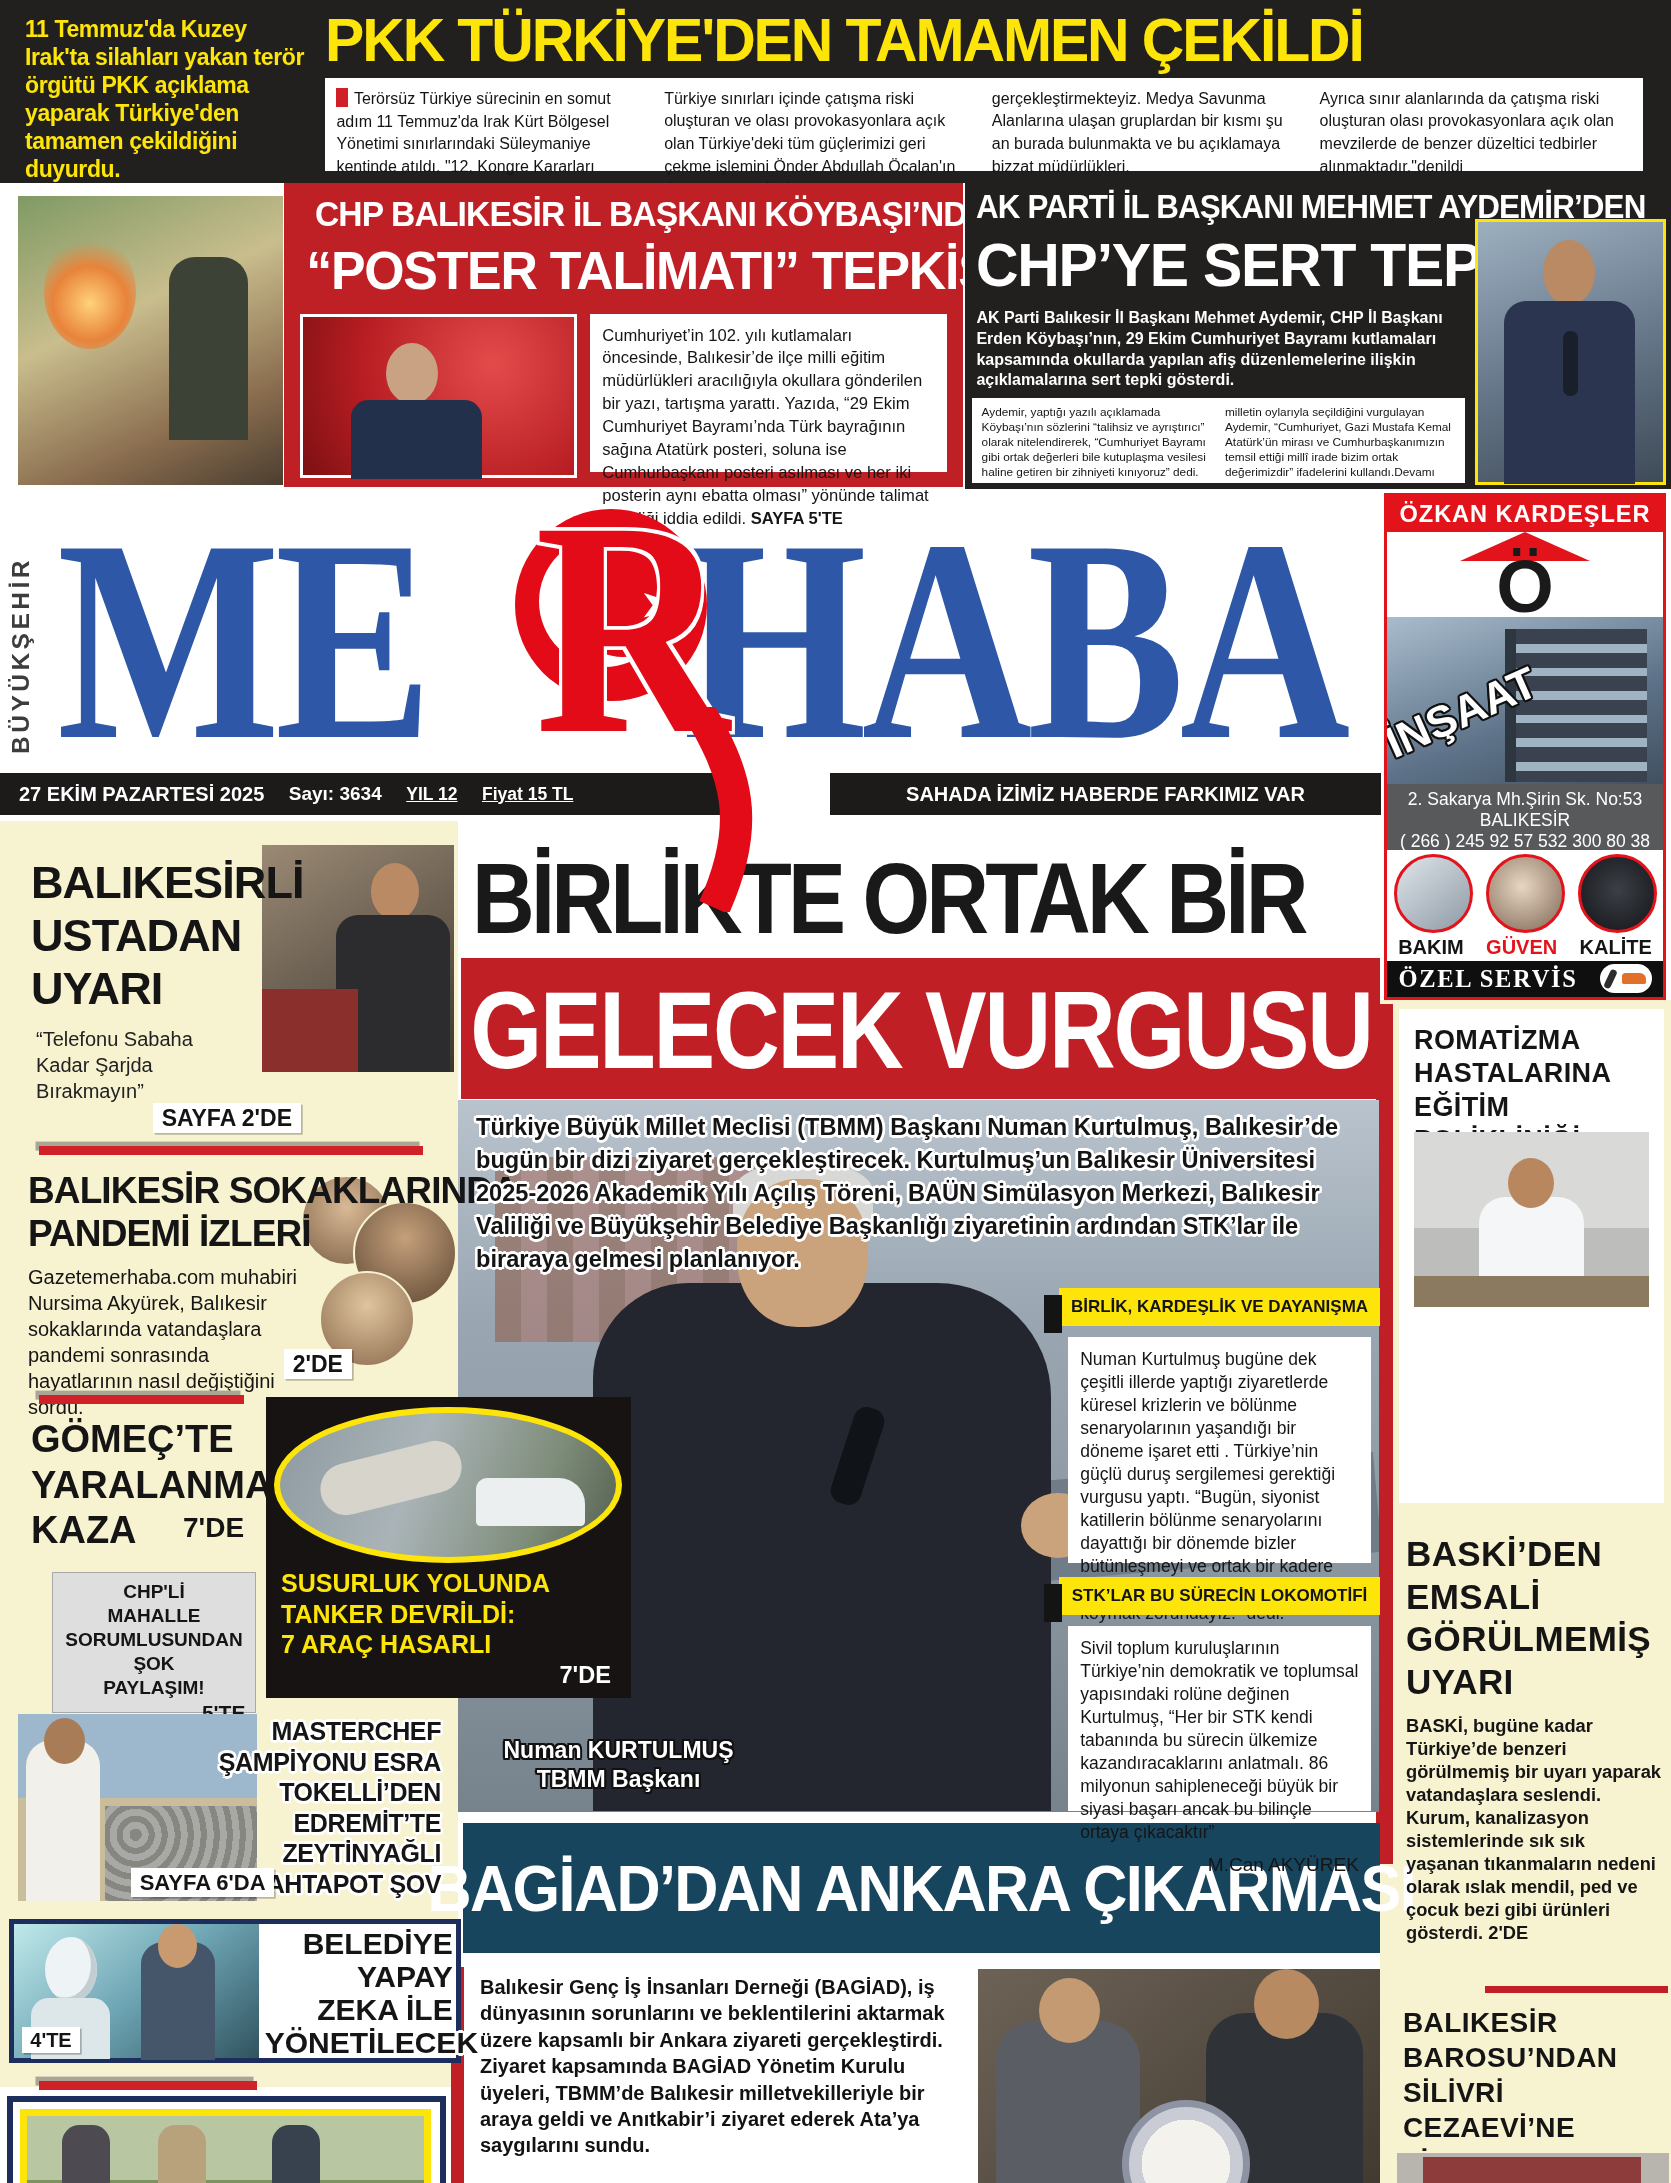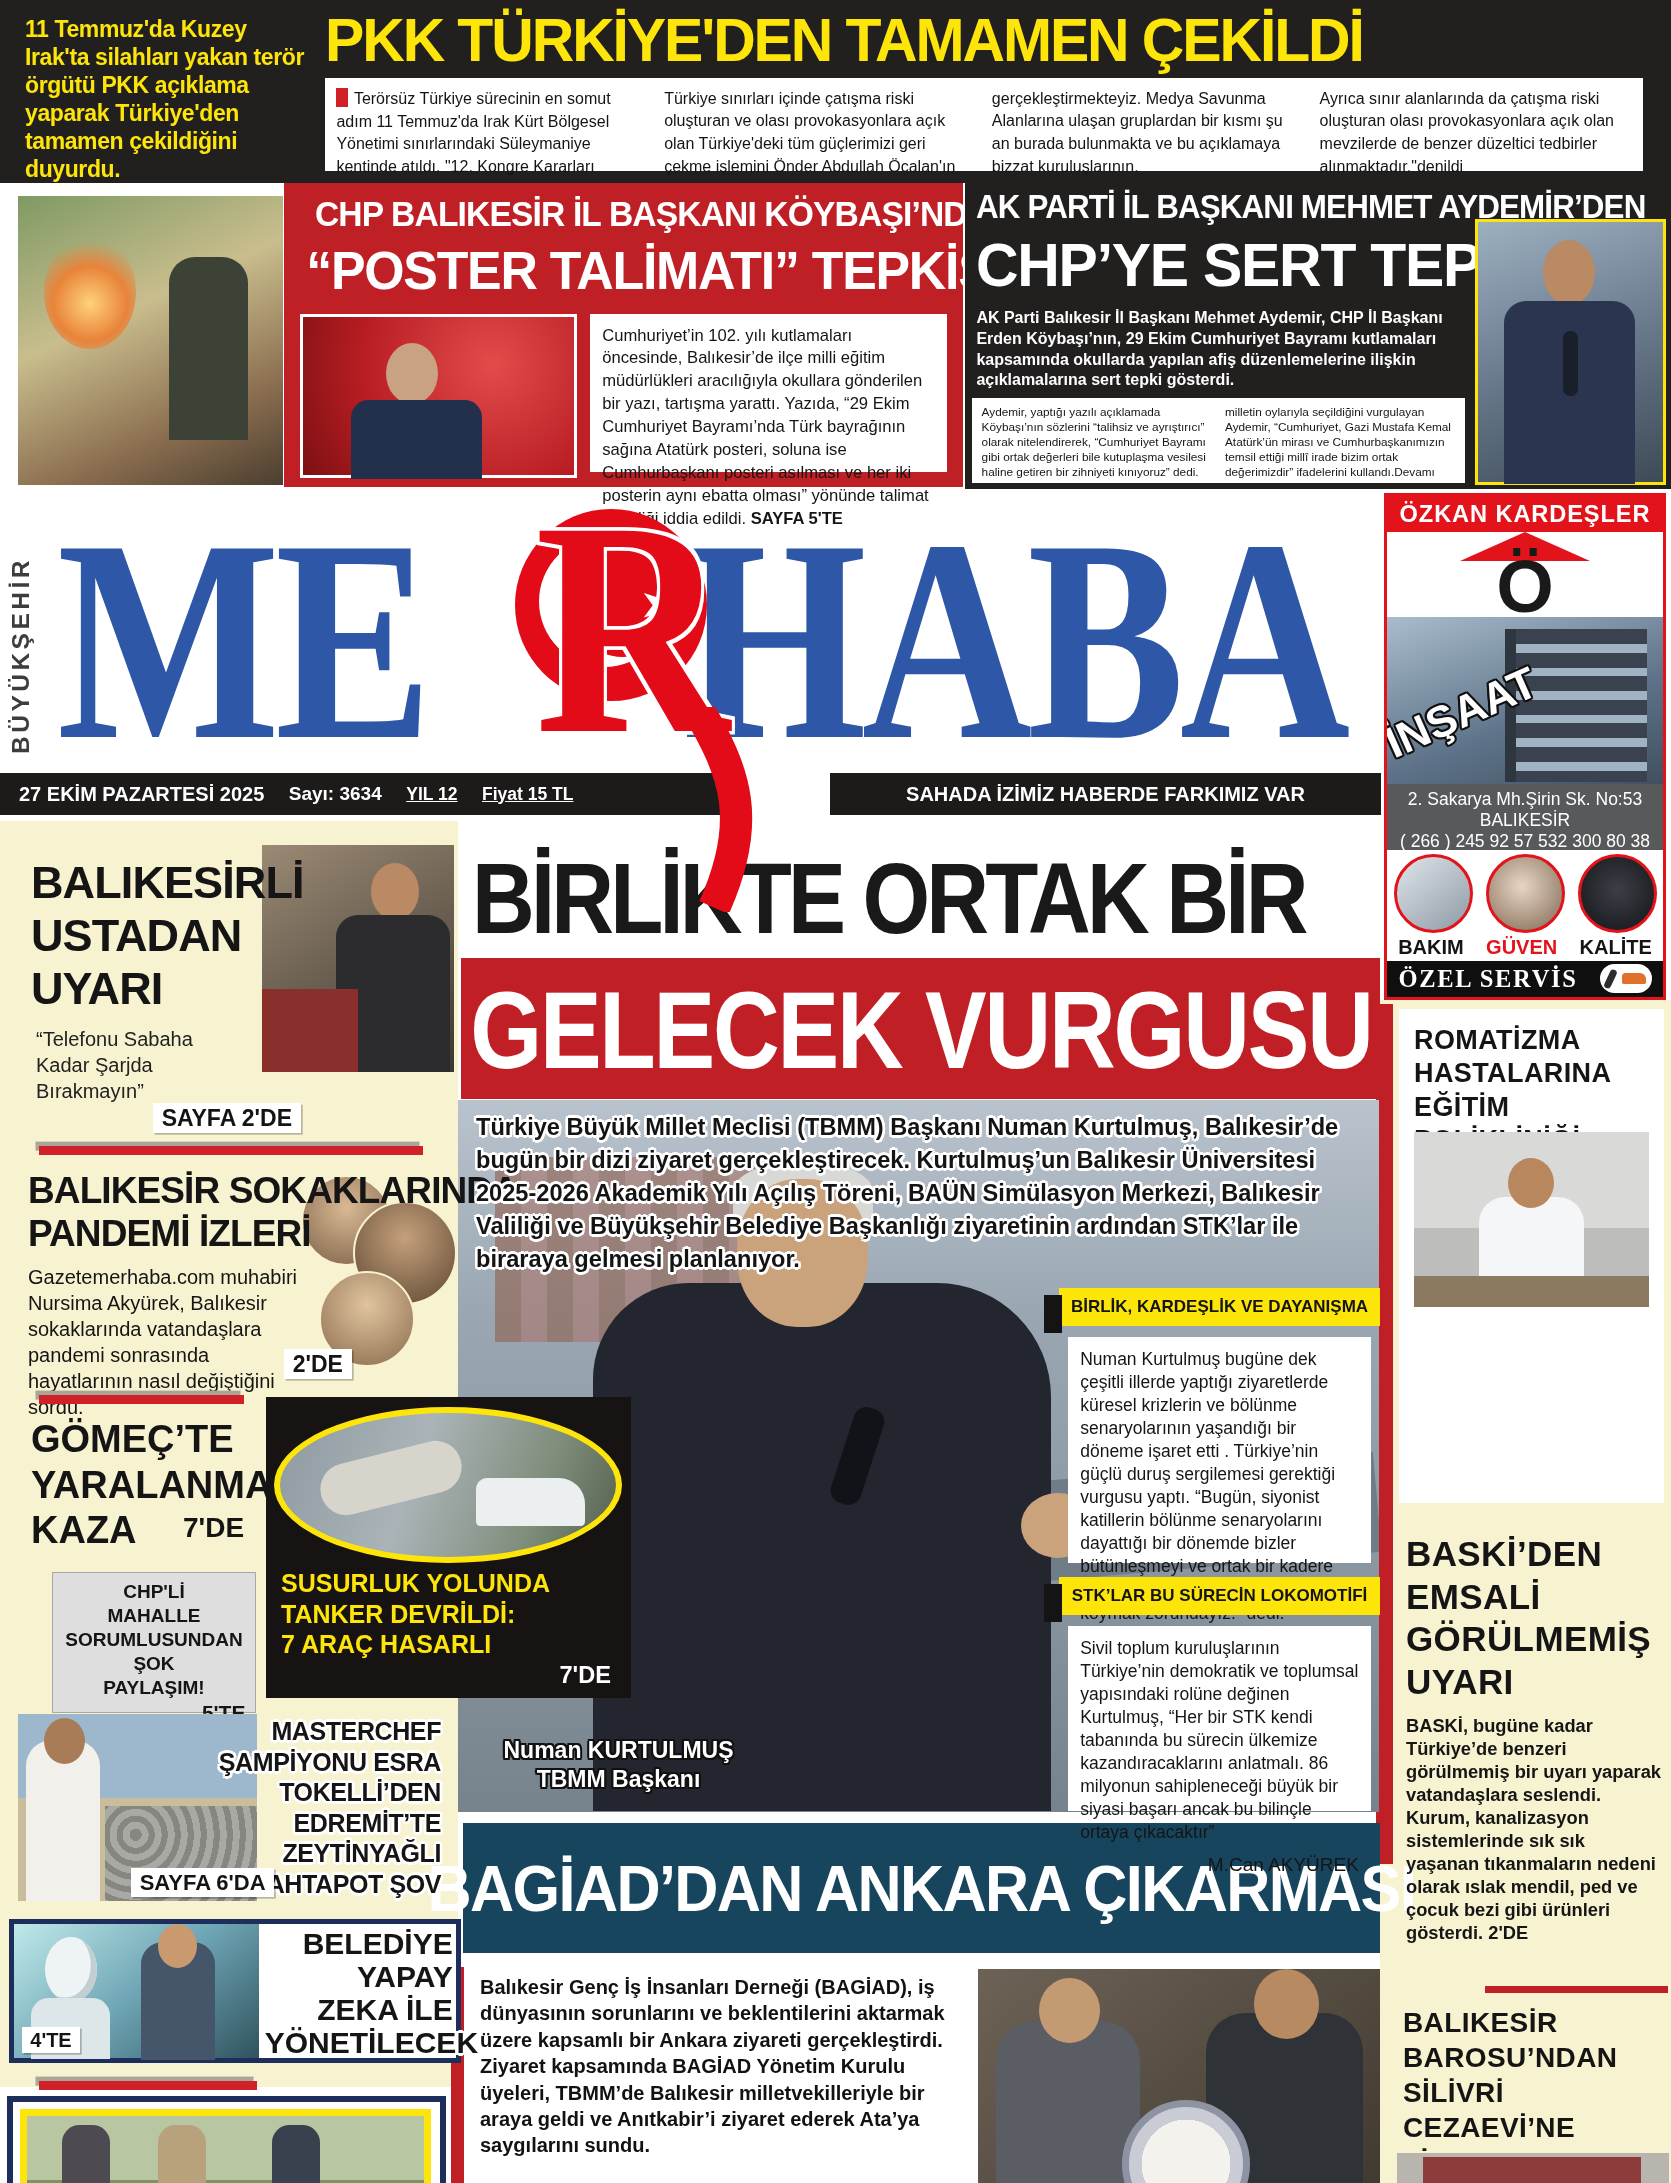--- a/index.html
+++ b/index.html
@@ -182,21 +182,21 @@
 <body>
 
 <div class="page">
 
   <div class="abs" id="topbar">
     <div class="abs" id="top-kicker">11 Temmuz'da Kuzey Irak'ta silahları yakan terör örgütü PKK açıklama yaparak Türkiye'den tamamen çekildiğini duyurdu.</div>
     <div class="abs nowrap" id="top-headline">PKK TÜRKİYE'DEN TAMAMEN ÇEKİLDİ</div>
     <div class="abs" id="top-strip">
       <div class="top-col"><span class="bullet"></span><span>Terörsüz Türkiye sürecinin en somut adım 11 Temmuz'da Irak Kürt Bölgesel Yönetimi sınırlarındaki Süleymaniye kentinde atıldı. "12. Kongre Kararları temelinde planladığı</span></div>
       <div class="top-col">Türkiye sınırları içinde çatışma riski oluşturan ve olası provokasyonlara açık olan Türkiye'deki tüm güçlerimizi geri çekme işlemini Önder Abdullah Öcalan'ın da onayı temelinde</div>
-      <div class="top-col">gerçekleştirmekteyiz. Medya Savunma Alanlarına ulaşan gruplardan bir kısmı şu an burada bulunmakta ve bu açıklamaya bizzat kuruluşlarının.</div>
+      <div class="top-col">gerçekleştirmekteyiz. Medya Savunma Alanlarına ulaşan gruplardan bir kısmı şu an burada bulunmakta ve bu açıklamaya bizzat müdürlükleri.</div>
       <div class="top-col">Ayrıca sınır alanlarında da çatışma riski oluşturan olası provokasyonlara açık olan mevzilerde de benzer düzeltici tedbirler alınmaktadır."denildi</div>
     </div>
   </div>
 
   <div class="abs" id="ph-militants">
     <div class="flame"></div>
     <div class="fig"></div>
   </div>
 
   <div class="abs" id="chp-box">

